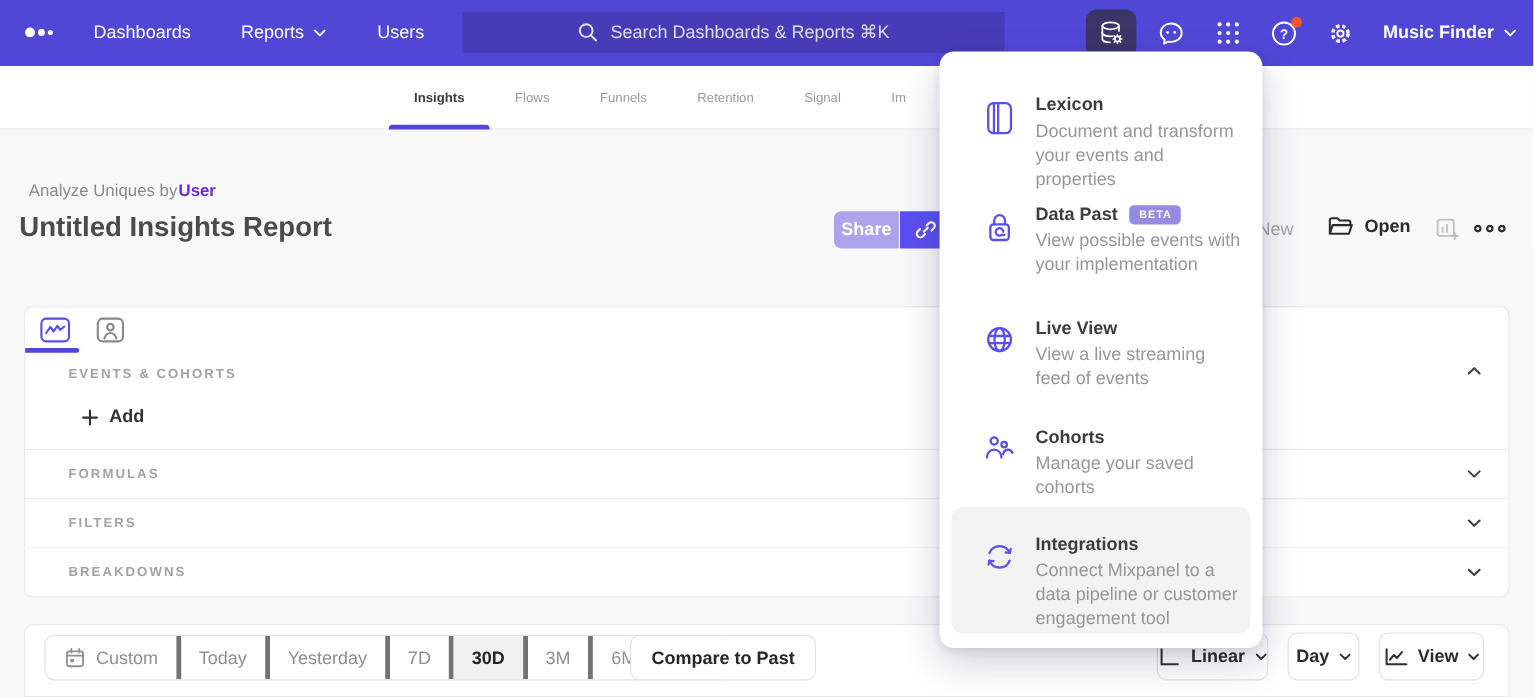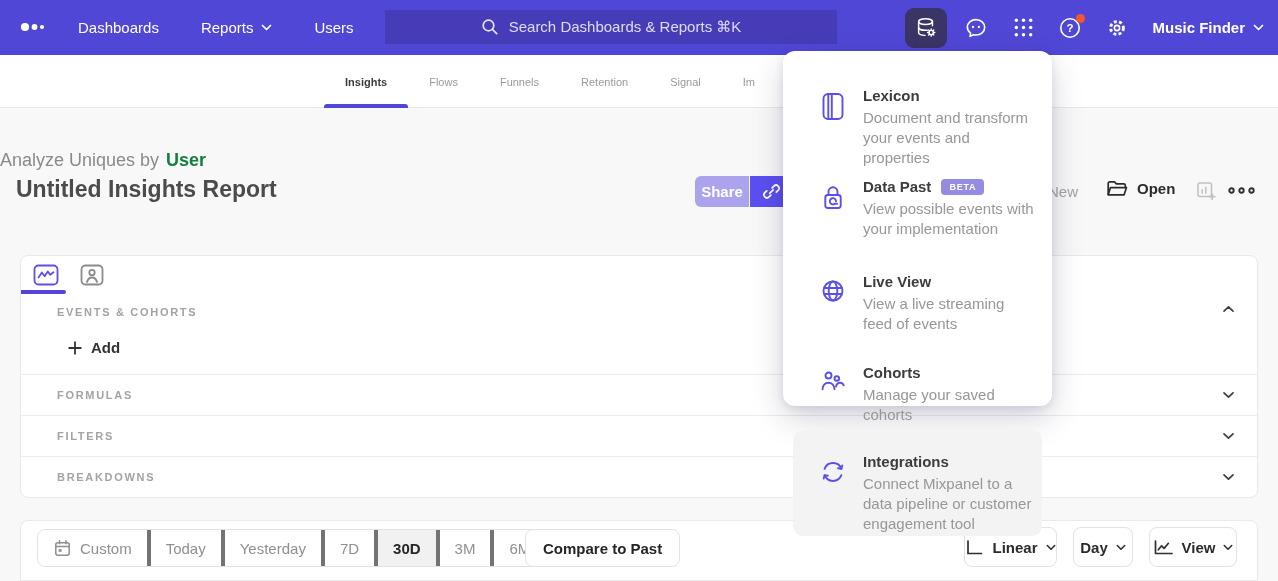--- a/index.html
+++ b/index.html
@@ -19,22 +19,22 @@
   .project { display:flex; align-items:center; gap:8px; font-size:15px; font-weight:600; margin-left:6px; cursor:pointer; }
 
   
   .tabbar { position:absolute; top:55px; left:0; right:0; height:53px; background:#fff; border-bottom:1px solid #e8e8e8; z-index:5; }
   .tabs { position:absolute; left:324px; top:0; height:53px; display:flex; }
   .tab { padding:6px 21px; display:flex; align-items:center; font-size:11px; color:#9a9a9a; position:relative; cursor:pointer; white-space:nowrap; }
   .tab.active { color:#3c3c3c; font-weight:600; }
   .tab.active::after { content:""; position:absolute; left:0; right:0; bottom:0; height:4px; background:#5246d9; border-radius:3px 3px 0 0; }
 
   
-  .eyebrow { position:absolute; left:0; top:150px; font-size:18px; color:#8a8a8a; display:flex; gap:7px; align-items:center; }
-  .eyebrow b { color:#15803d; font-weight:600; cursor:pointer; }
+  .eyebrow { position:absolute; left:24px; top:150px; font-size:14px; color:#8a8a8a; display:flex; gap:1px; align-items:center; }
+  .eyebrow b { color:#6d28d9; font-weight:600; cursor:pointer; }
   .reporttitle { position:absolute; left:16px; top:176px; font-size:23px; font-weight:600; color:#4b4b4b; }
   .sharegroup { position:absolute; left:695px; top:176px; display:flex; z-index:6; }
   .sharebtn { width:54px; height:31px; background:#aba4ec; color:#fff; font-size:15px; font-weight:600; border:none; border-radius:6px 0 0 6px; cursor:pointer; }
   .linkbtn { width:42px; height:31px; background:#5b4ff0; border:none; border-radius:0 6px 6px 0; margin-left:1px; display:flex; align-items:center; justify-content:center; cursor:pointer; }
   .newbtn { position:absolute; left:1048px; top:183px; color:#a3a3a3; font-weight:500; font-size:15px; cursor:pointer; z-index:6; }
   .openbtn { position:absolute; left:1106px; top:179px; display:flex; align-items:center; gap:9px; color:#2b2b2b; font-weight:600; font-size:15px; cursor:pointer; z-index:6; }
   .savedash { position:absolute; left:1196px; top:181px; cursor:default; z-index:6; }
   .morebtn { position:absolute; left:1228px; top:187px; cursor:pointer; z-index:6; }
 
   
@@ -57,21 +57,21 @@
   .seg .cell { display:flex; align-items:center; justify-content:center; gap:8px; padding:0 15px; font-size:15px; color:#8f8f8f; border-right:4px solid #737373; cursor:pointer; white-space:nowrap; }
   .seg .cell:last-child { border-right:none; }
   .seg .cell.sel { background:#f1f1f1; color:#262626; font-weight:600; }
   .cmpbtn { position:absolute; left:504px; top:8px; height:38px; padding:0 17px; display:flex; align-items:center; background:#fff; border:1px solid #e2e2e2; border-radius:8px; font-size:15px; font-weight:600; color:#262626; cursor:pointer; }
   .ctrlbtn { position:absolute; top:6px; height:40px; background:#fff; border:1px solid #e2e2e2; border-radius:8px; display:flex; align-items:center; justify-content:center; gap:8px; font-size:15px; font-weight:600; color:#2b2b2b; cursor:pointer; }
   .btn-linear { left:943px; width:93px; }
   .btn-day { left:1052px; width:60px; }
   .btn-line { left:1128px; width:88px; }
 
   
-  .menucard { position:absolute; left:783px; top:51px; width:269px; height:355px; background:#fff; border-radius:12px; box-shadow:0 12px 32px rgba(35,32,75,.20), 0 2px 8px rgba(35,32,75,.10); z-index:40; }
+  .menucard { position:absolute; left:783px; top:43px; width:269px; height:497px; background:#fff; border-radius:12px; box-shadow:0 12px 32px rgba(35,32,75,.20), 0 2px 8px rgba(35,32,75,.10); z-index:40; }
   .mitem { position:absolute; left:36px; right:16px; cursor:pointer; }
   .mi-ico { position:absolute; left:0; top:4px; color:#5a4fe8; }
   .mi-text { margin-left:44px; }
   .mi-title { font-size:15px; font-weight:600; color:#3c3c3c; display:flex; align-items:center; }
   .mi-desc { margin-top:4px; font-size:15px; line-height:1.32; color:#979797; max-width:178px; }
   .beta { margin-left:10px; background:#948ce2; color:#fff; font-size:9px; font-weight:700; letter-spacing:.8px; padding:3px 8px; border-radius:4px; }
   .mi-lexicon { top:36px; } .mi-audit { top:127px; } .mi-live { top:222px; } .mi-cohorts { top:313px; }
   .mi-hoverbox { position:absolute; left:10px; top:379px; width:249px; height:106px; background:#f3f3f4; border-radius:10px; cursor:pointer; }
   .mi-hoverbox .mi-ico { left:26px; top:28px; }
   .mi-hoverbox .mi-text { margin-left:70px; padding-top:23px; }

